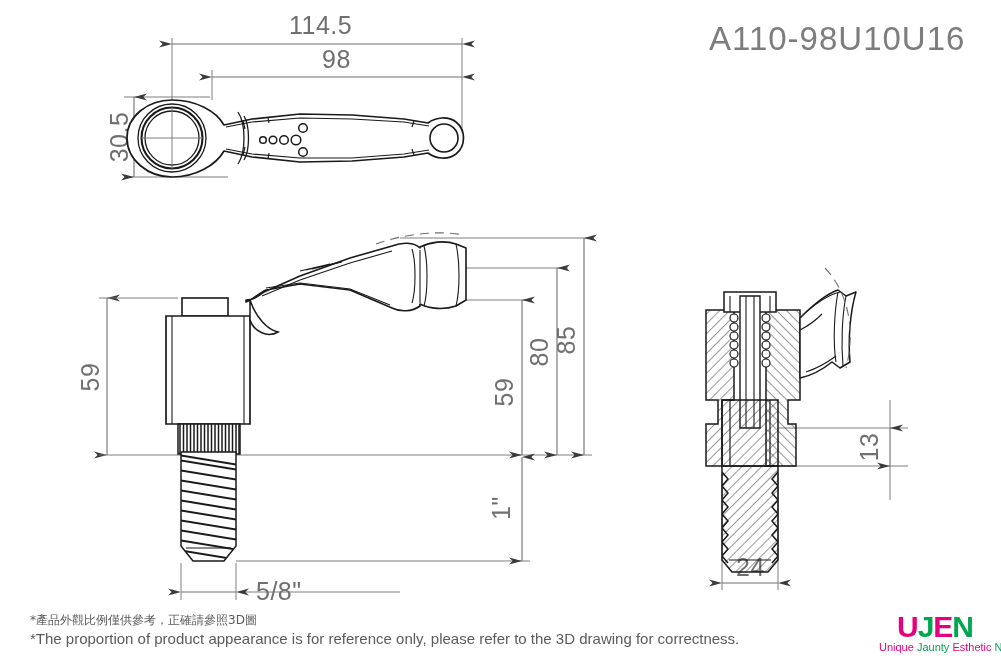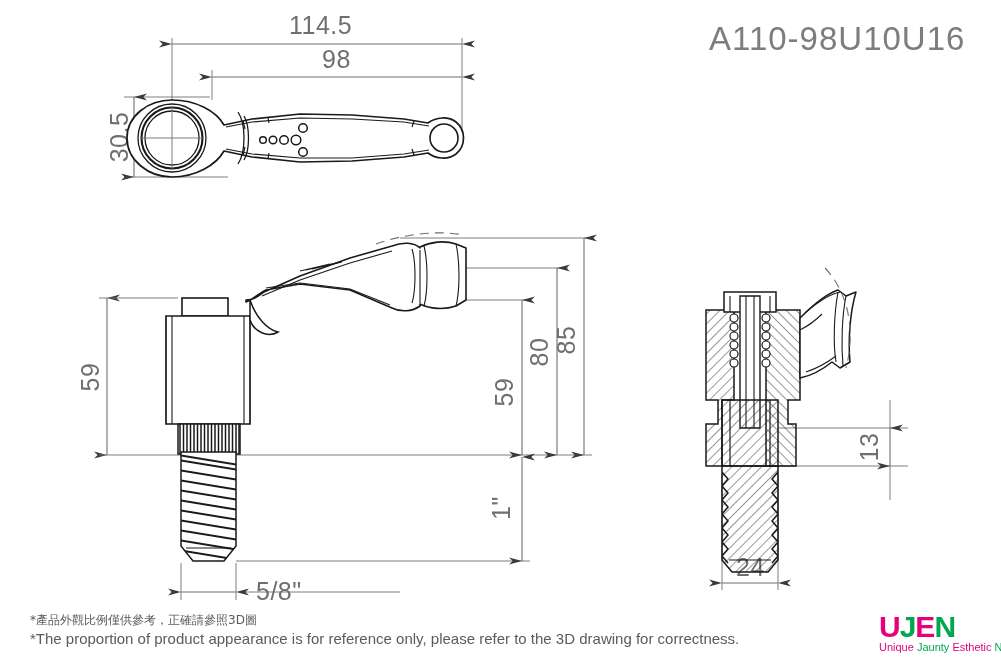--- a/index.html
+++ b/index.html
@@ -35,20 +35,21 @@
     font-size:15px;color:#5b5b5b;white-space:nowrap;
     font-family:"Liberation Sans", sans-serif;
   }
   #logo{position:absolute;left:879px;top:612px;width:112px;height:42px;}
   .logo-word{
     font-family:"Liberation Sans", sans-serif;
     font-weight:bold;
     font-size:30px;
     letter-spacing:-1px;
     line-height:30px;
+    text-align:center;
   }
   .logo-tag{
     font-family:"Liberation Sans", sans-serif;
     font-size:11px;
     letter-spacing:0px;
     line-height:10px;
     white-space:nowrap;
   }
 </style>
 </head>

